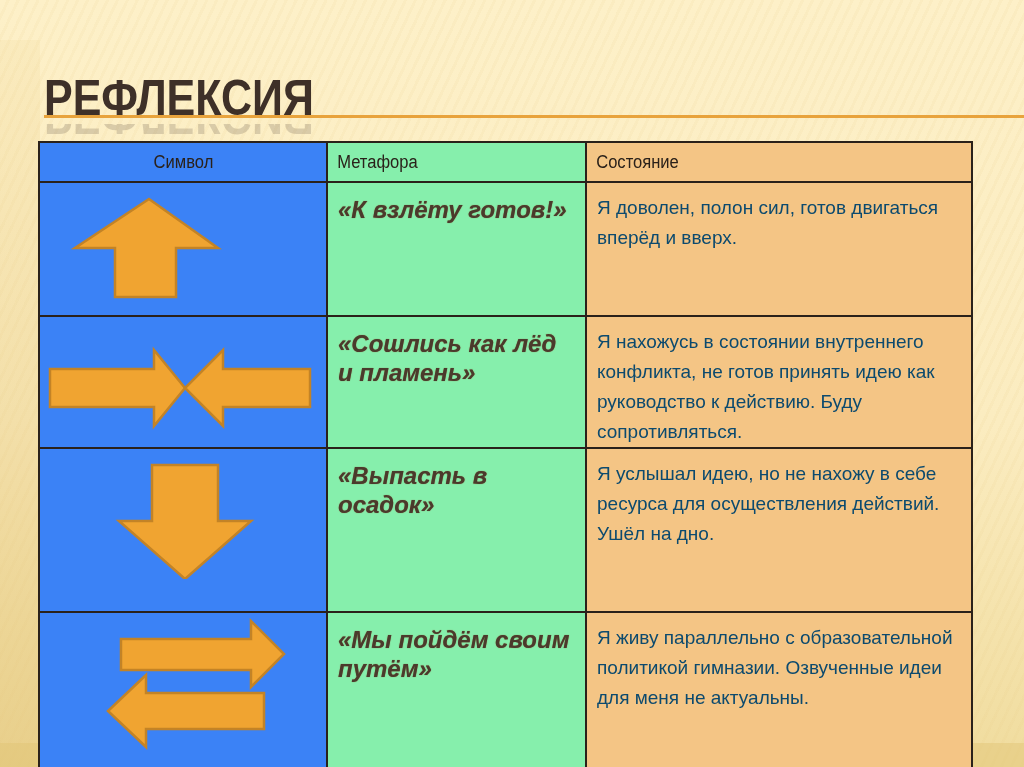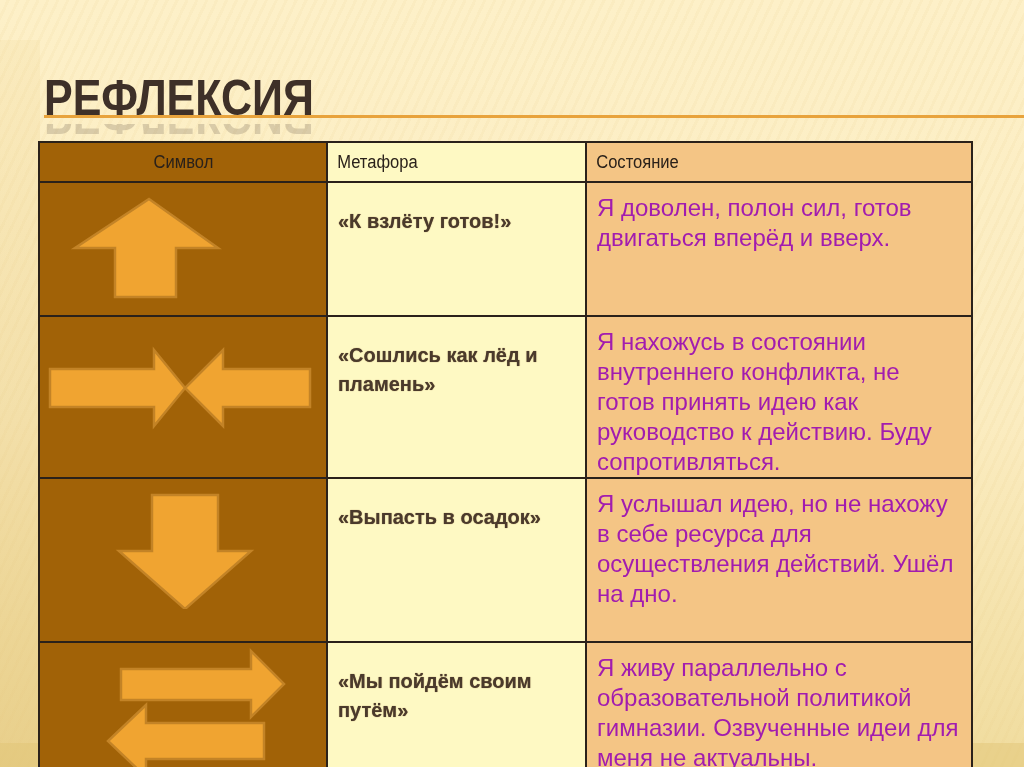--- a/index.html
+++ b/index.html
@@ -37,35 +37,35 @@
     position: absolute; left: 44px; top: 115px; width: 980px; height: 3px;
     background: #e8a33c;
   }
   table.refl {
     position: absolute; left: 38px; top: 141px;
     width: 935px; border-collapse: collapse;
   }
   table.refl td, table.refl th {
     border: 2px solid #2a211a; vertical-align: top; padding: 0;
   }
-  .c1 { width: 286px; background: #a16207; margin-top: 24px; }
-  .c2 { width: 257px; background: #fef9c3; }
+  .c1 { width: 286px; background: #3b82f6; margin-top: 24px; }
+  .c2 { width: 257px; background: #86efac; }
   .c3 { background: #f4c585; }
   th { height: 38px; font-weight: normal; font-size: 18px; color: #2a211a; text-align: left; }
   th.c1 { text-align: center; }
   th span { display: inline-block; padding-top: 9px; transform: scaleX(0.92); transform-origin: left; }
   th.c1 span { transform-origin: center; }
   th.c2 span, th.c3 span { padding-left: 10px; }
   .metaphor {
-    font-weight: bold; font-size: 20px; color: #4a3a2c;
-    padding: 24px 8px 0 10px; line-height: 29px;
+    font-style: italic; font-weight: bold; font-size: 24px; color: #4a3a2c;
+    padding: 12px 8px 0 10px; line-height: 29px;
     text-shadow: 0 0 1px #8a6a40;
   }
   .state {
-    font-size: 24px; color: #a21caf; padding: 10px 8px 0 10px; line-height: 30px;
+    font-size: 19px; color: #0c4a6e; padding: 10px 8px 0 10px; line-height: 30px;
   }
   .sym { position: relative; }
   svg { display: block; }
 </style>
 </head>
 <body>
 
 <div class="stripes"></div>
 <div class="left-band"></div>
 <div class="bottom-band"></div>

